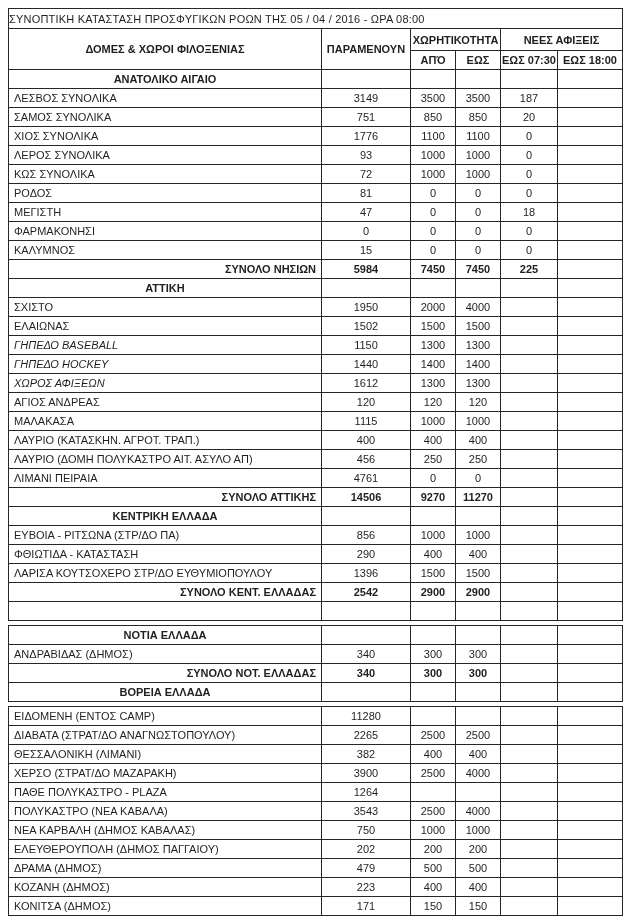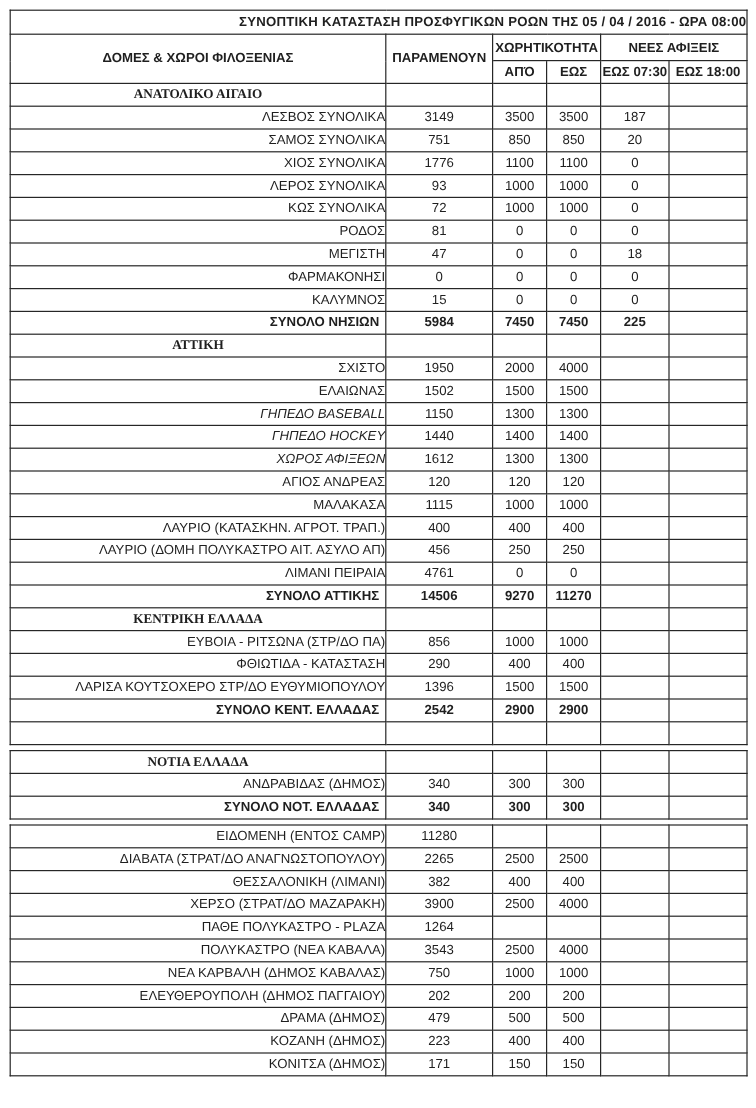--- a/index.html
+++ b/index.html
@@ -23,34 +23,34 @@
   td {
     border: 1px solid #262626;
     font-size: 11px;
     height: 18px;
     padding: 0;
     overflow: hidden;
     white-space: nowrap;
     vertical-align: middle;
   }
   tr.title-row td {
-    font-weight: bold;
-    text-align: right;
+    font-weight: normal;
+    text-align: left;
     height: 19px;
     letter-spacing: 0.2px;
   }
   tr.hrow1 { height: 22px; margin-left: 41px; }
   tr.hrow2 { height: 18px; }
   td.hdr {
     font-weight: bold;
     text-align: center;
   }
-  td.name { text-align: right; padding-left: 5px; }
+  td.name { text-align: left; padding-left: 5px; }
   td.num  { text-align: center; }
-  tr.section td { font-weight: bold; font-family: Liberation Serif, serif; }
+  tr.section td { font-weight: bold; }
   tr.section td.name { text-align: center; padding-left: 0; }
   tr.total td { font-weight: bold; }
   tr.total td.name { text-align: right; padding-right: 5px; }
   tr.italic td.name { font-style: italic; }
   .tbl-gap { height: 4px; }
 </style>
 </head>
 <body>
 
 <div class="sheet">
@@ -346,20 +346,28 @@
           <td class="num"></td>
         </tr>
         <tr class="total">
           <td class="name">ΣΥΝΟΛΟ ΝΟΤ. ΕΛΛΑΔΑΣ</td>
           <td class="num">340</td>
           <td class="num">300</td>
           <td class="num">300</td>
           <td class="num"></td>
           <td class="num"></td>
         </tr>
+        <tr class="section">
+          <td class="name">ΒΟΡΕΙΑ ΕΛΛΑΔΑ</td>
+          <td class="num"></td>
+          <td class="num"></td>
+          <td class="num"></td>
+          <td class="num"></td>
+          <td class="num"></td>
+        </tr>
       </tbody>
   </table>
 
   <div class="tbl-gap"></div>
 
   <table>
     <colgroup>
       <col style="width:313px">
         <col style="width:89px">
         <col style="width:45px">

